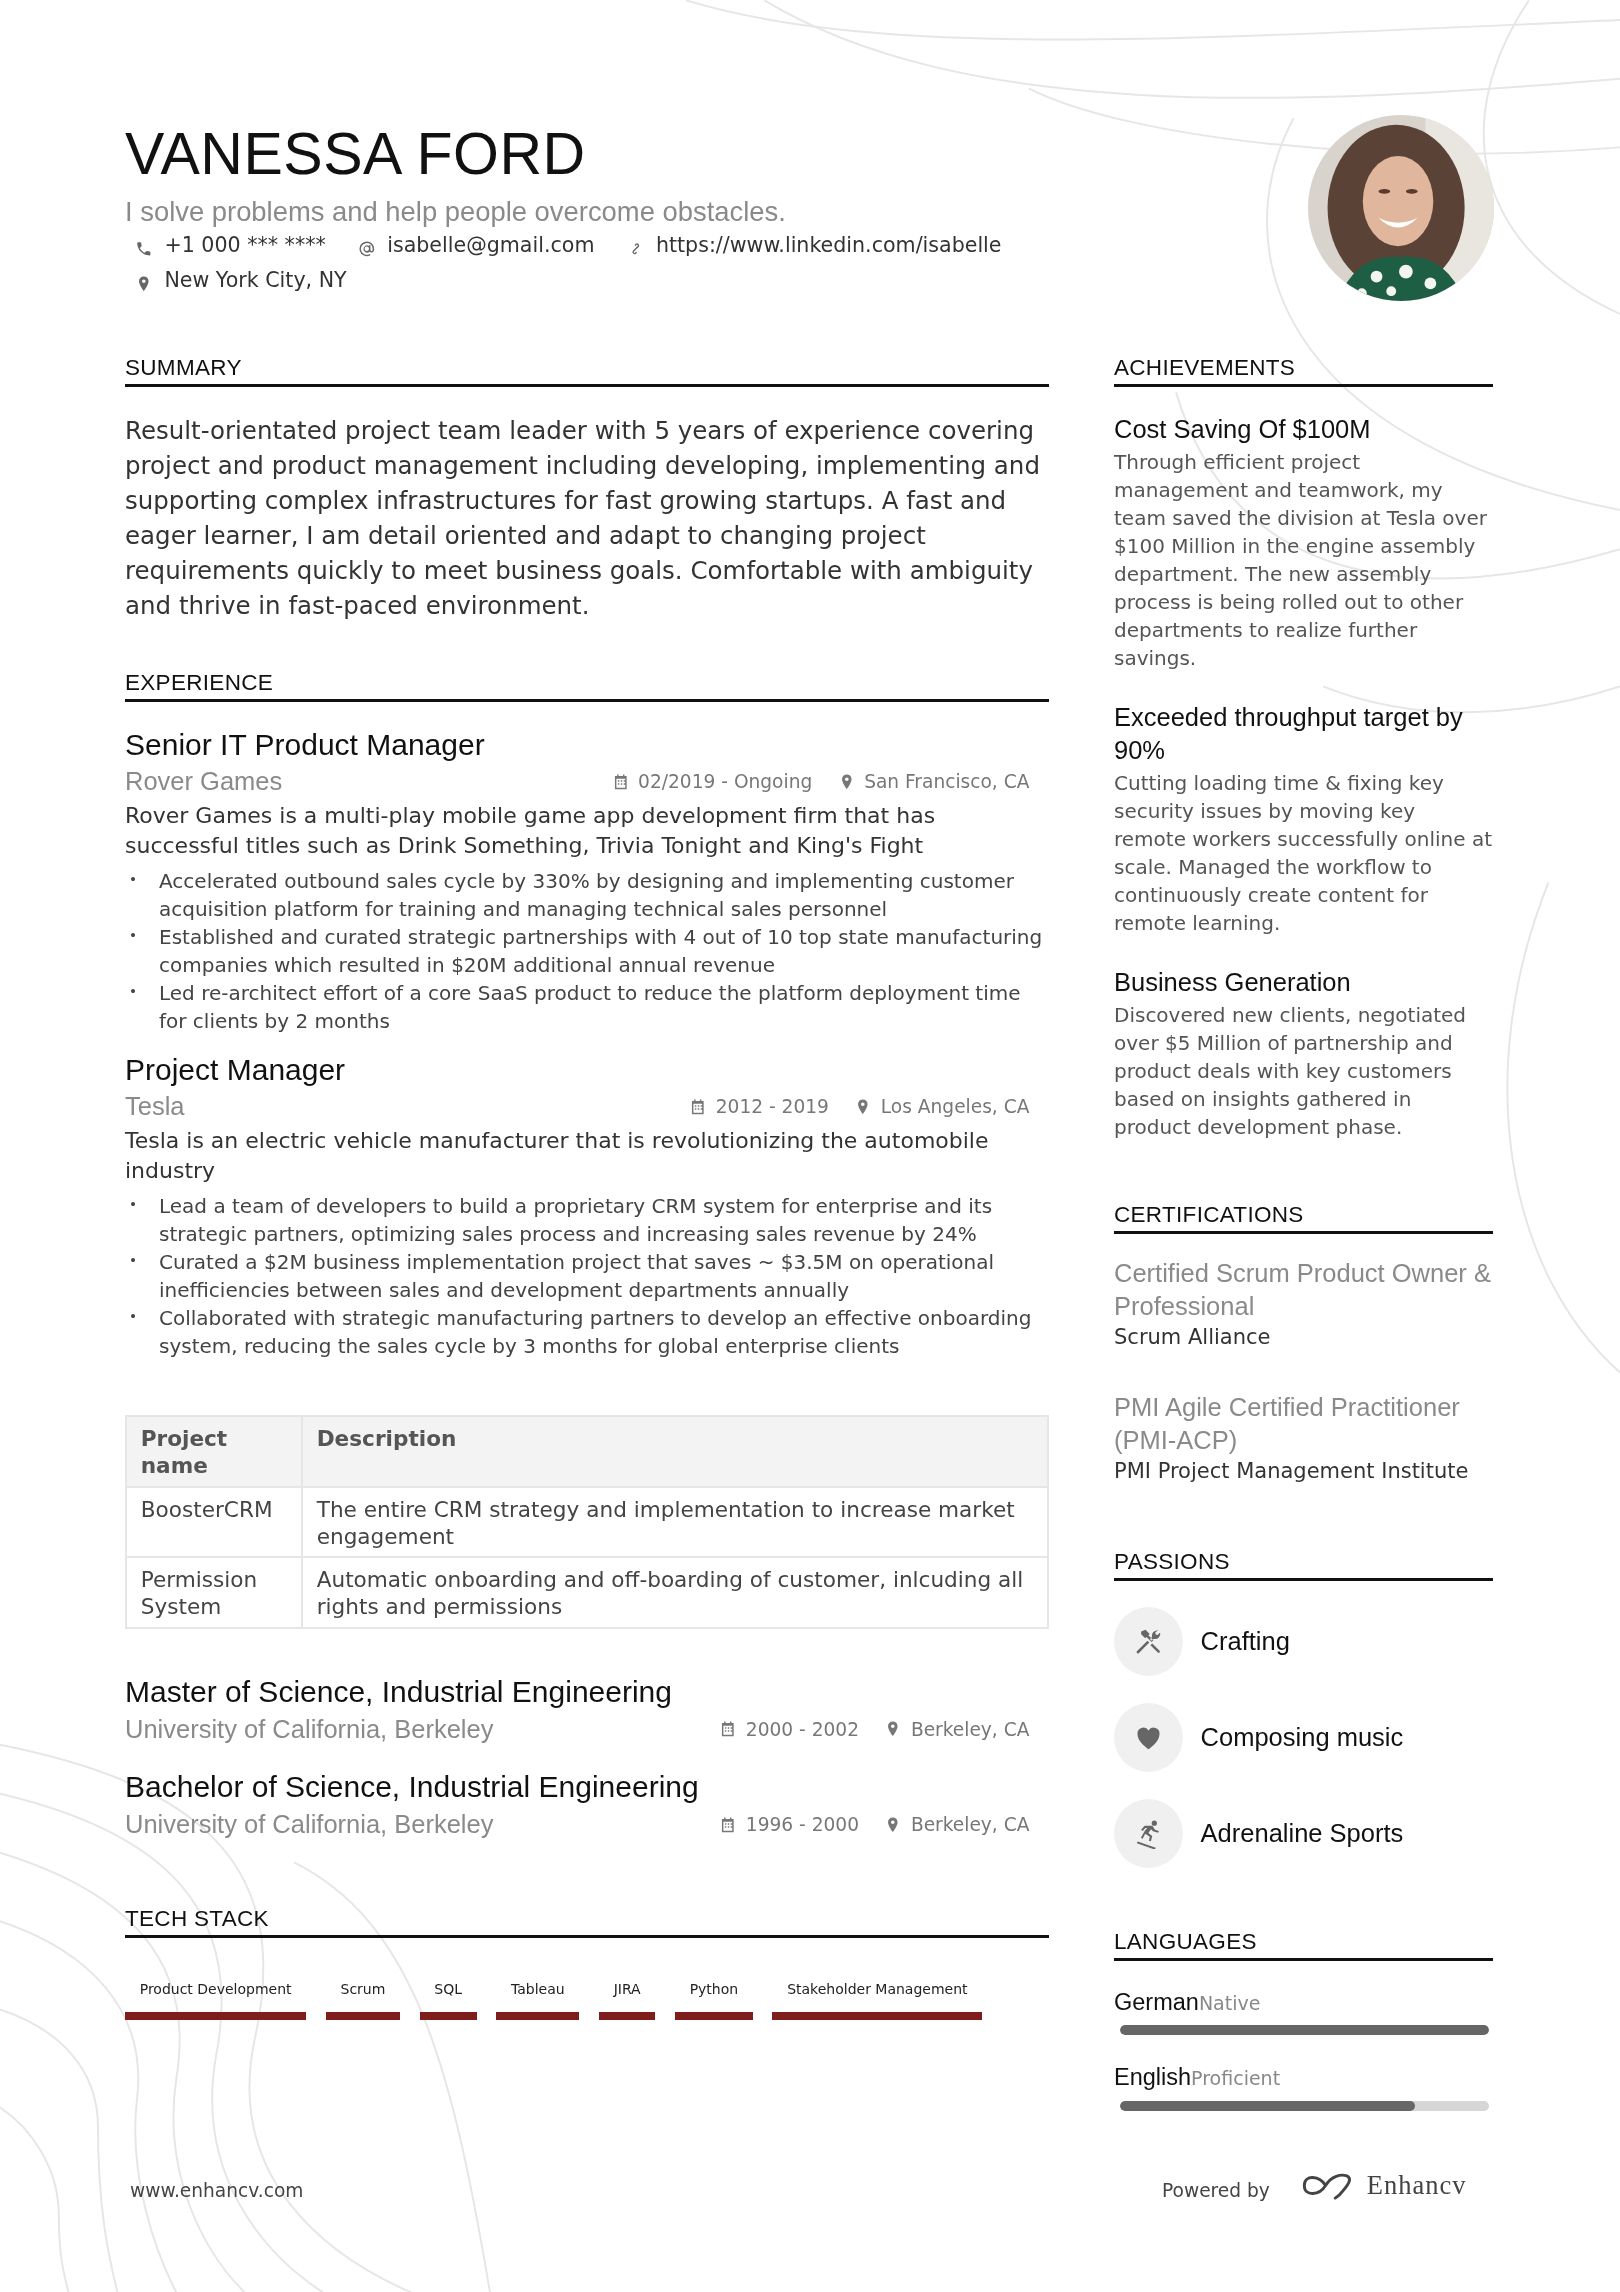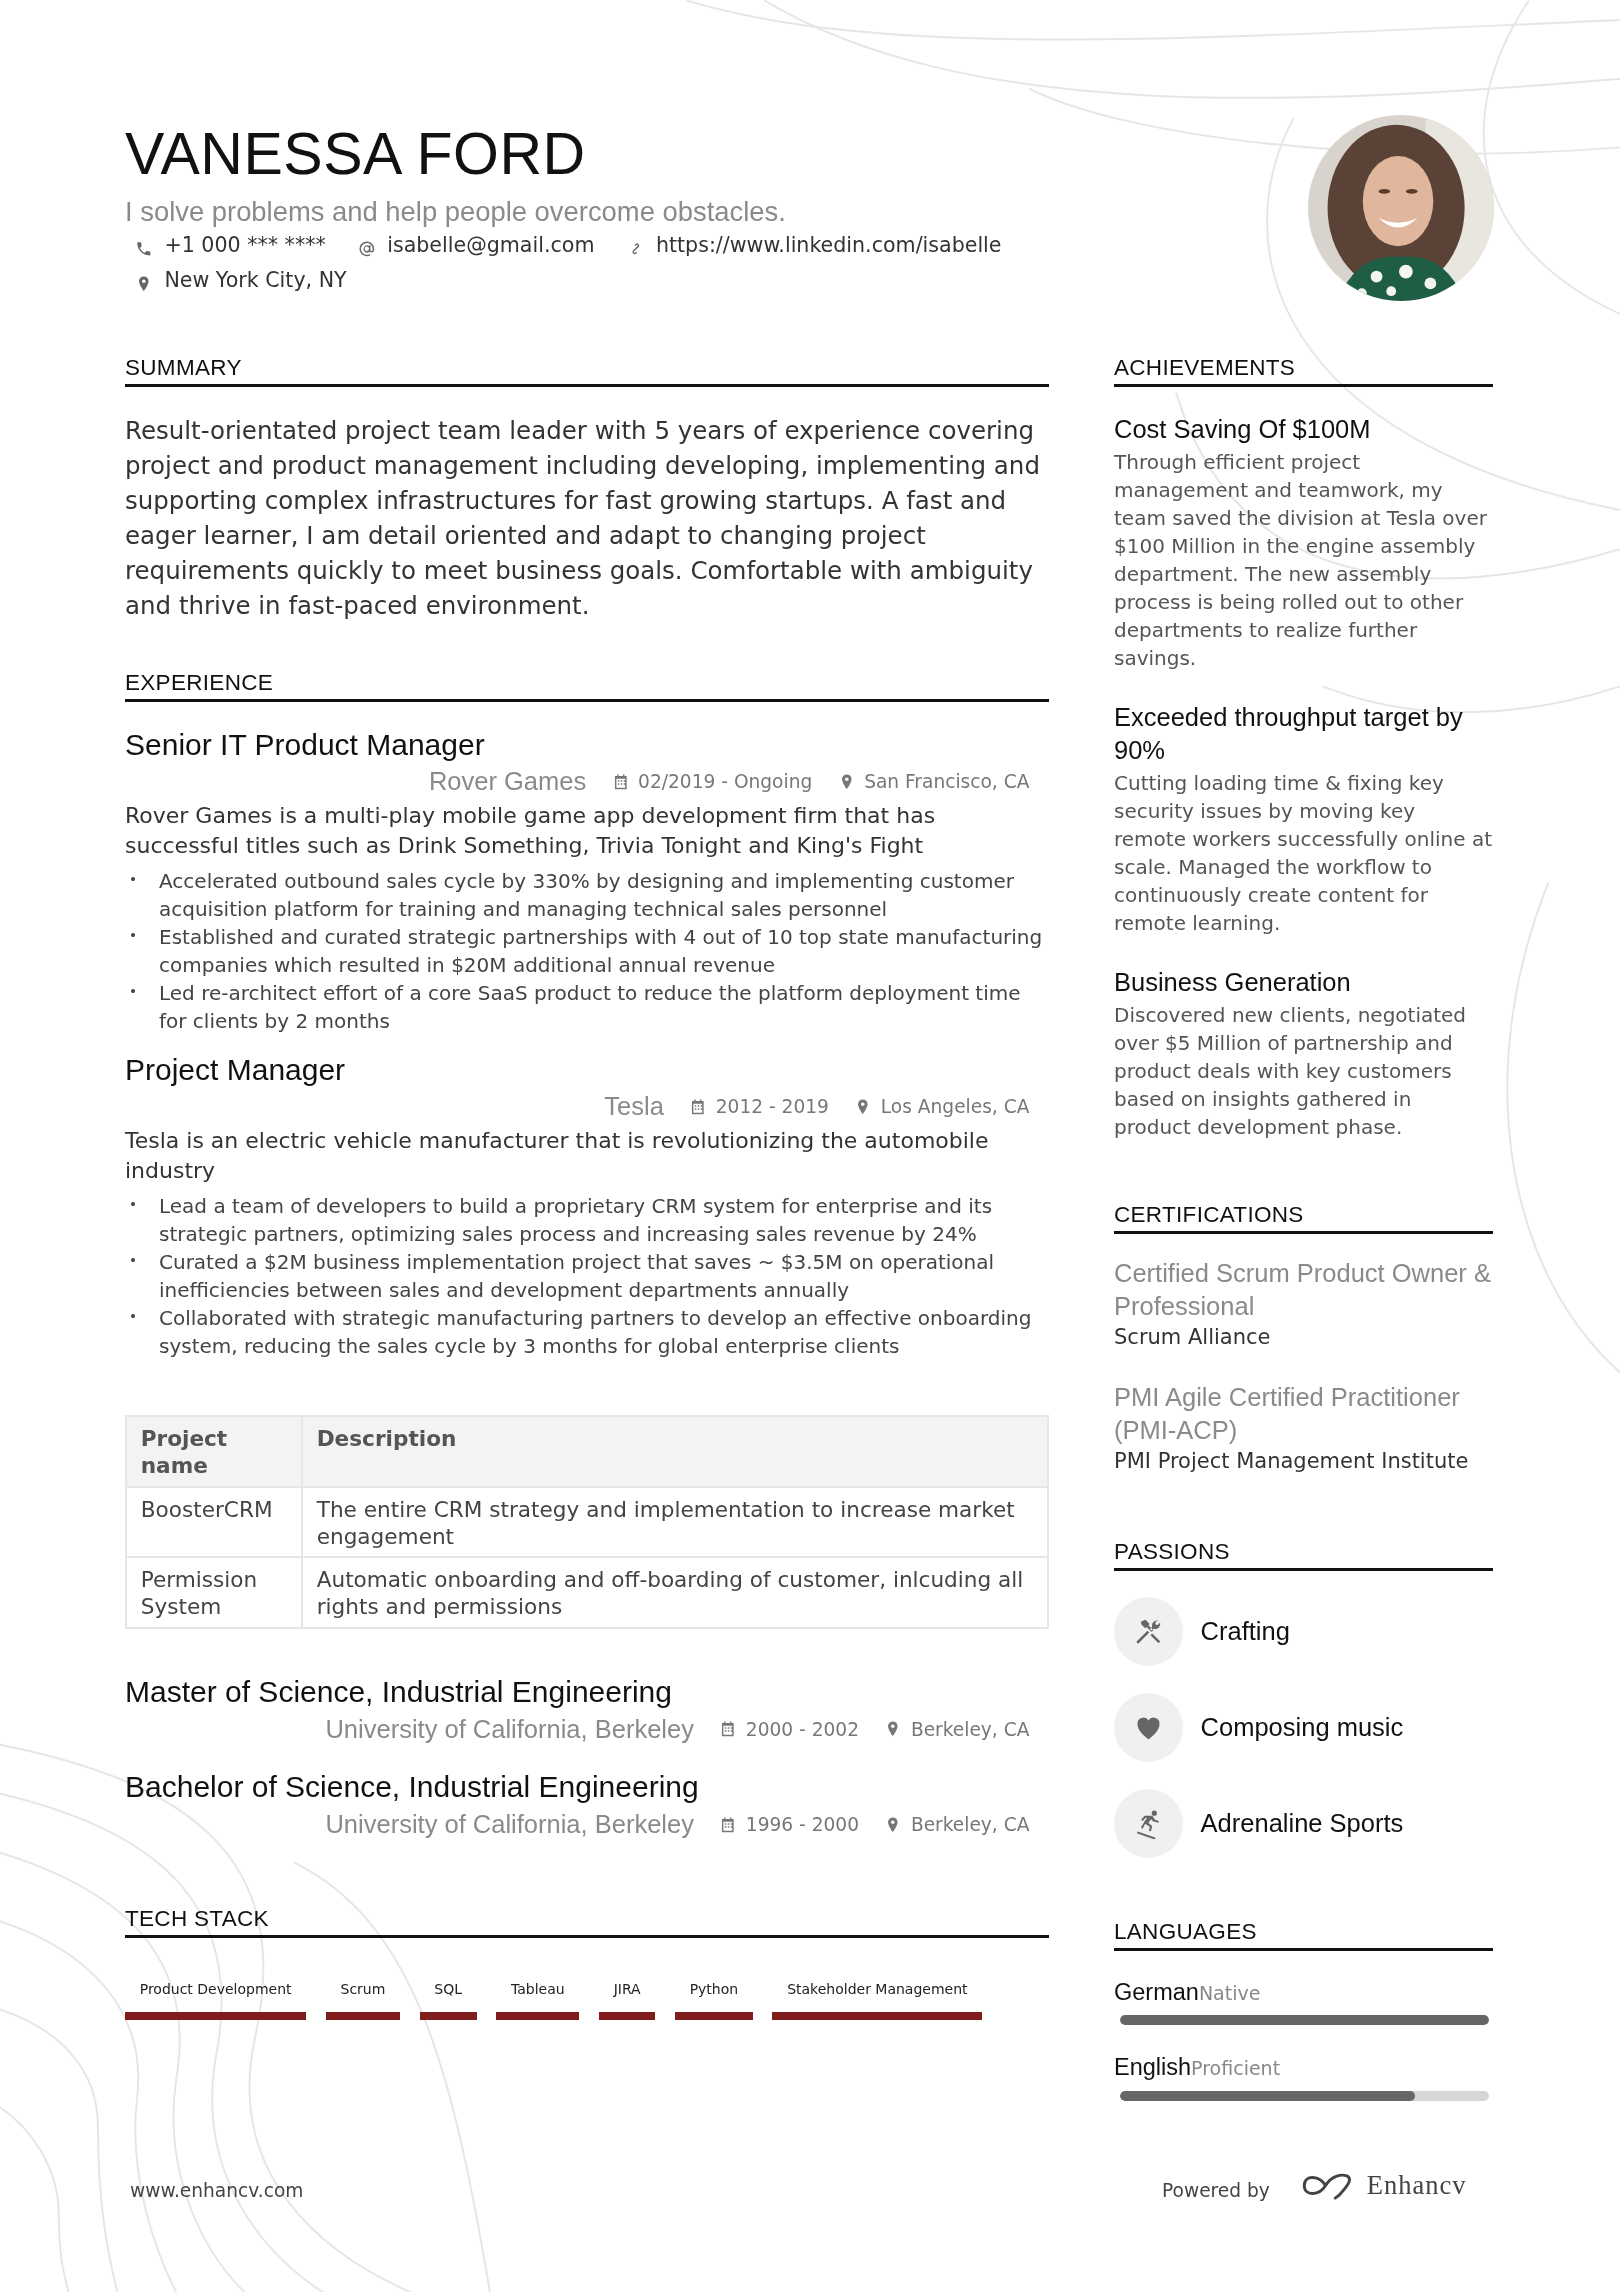--- a/index.html
+++ b/index.html
@@ -21,21 +21,21 @@
   
   .col-left { position: absolute; left: 125px; top: 351px; width: 924px; }
   .col-right { position: absolute; left: 1114px; top: 351px; width: 379px; }
 
   .sec-title { font-family: "Liberation Sans", sans-serif; font-size: 22.5px; color: #111; letter-spacing: 0.3px; line-height: 33px; padding-bottom: 0; border-bottom: 3.9px solid #111; text-transform: uppercase; }
 
   .summary { margin-top: 25.5px; font-size: 24.5px; line-height: 35px; color: #333; }
 
   .job { margin-top: 23.5px; }
   .job-title { font-family: "Liberation Sans", sans-serif; font-size: 30px; color: #111; line-height: 39px; }
-  .job-sub { display: flex; justify-content: flex-end; align-items: center; margin-top: 2px; }
+  .job-sub { display: flex; justify-content: space-between; align-items: center; margin-top: 2px; }
   .company { font-family: "Liberation Sans", sans-serif; font-size: 25.5px; color: #8a8a8a; line-height: 31px; }
   .meta { display: flex; align-items: center; font-size: 18.6px; color: #777; padding-right: 19.6px; }
   .meta .mi { display: inline-flex; align-items: center; margin-left: 25.5px; }
   .meta svg { width: 17.6px; height: 17.6px; fill: #777; margin-right: 8.8px; }
   .job-desc { font-size: 22px; line-height: 30px; color: #333; margin-top: 3.9px; }
   .bullets { list-style: none; margin-top: 5.9px; }
   .bullets li { position: relative; padding-left: 34px; font-size: 20px; line-height: 28px; color: #444; }
   .bullets li::before { content: "•"; position: absolute; left: 3.9px; top: -2px; font-size: 13.7px; color: #444; }
 
   .proj-table { margin-top: 55px; width: 924px; border-collapse: collapse; font-size: 21.6px; color: #444; }
@@ -60,21 +60,21 @@
   .brand-name { font-family: Liberation Serif, serif; font-size: 26.5px; color: #444; margin-left: 11.8px; letter-spacing: 1px; }
 
   
   .ach { margin-top: 25.5px; }
   .ach + .ach { margin-top: 29px; }
   .ach-title { font-family: "Liberation Sans", sans-serif; font-size: 25.5px; color: #111; line-height: 33px; }
   .ach-desc { font-size: 20px; line-height: 28px; color: #555; margin-top: 2px; }
 
   .cert-sec { margin-top: 57px; }
   .cert { margin-top: 23.5px; }
-  .cert + .cert { margin-top: 29px; }
+  .cert + .cert { margin-top: 39px; }
   .cert-name { font-family: "Liberation Sans", sans-serif; font-size: 25.5px; color: #8a8a8a; line-height: 33px; }
   .cert-org { font-size: 21px; color: #333; line-height: 29px; }
 
   .pass-sec { margin-top: 59px; }
   .passion { display: flex; align-items: center; margin-top: 25.5px; }
   .passion + .passion { margin-top: 27.4px; }
   .pass-ic { width: 69px; height: 69px; border-radius: 50%; background: #f0f0f0; display: flex; align-items: center; justify-content: center; }
   .pass-ic svg { width: 31px; height: 31px; fill: #666; }
   .pass-label { font-family: "Liberation Sans", sans-serif; font-size: 25.5px; color: #111; margin-left: 17.6px; }
 

